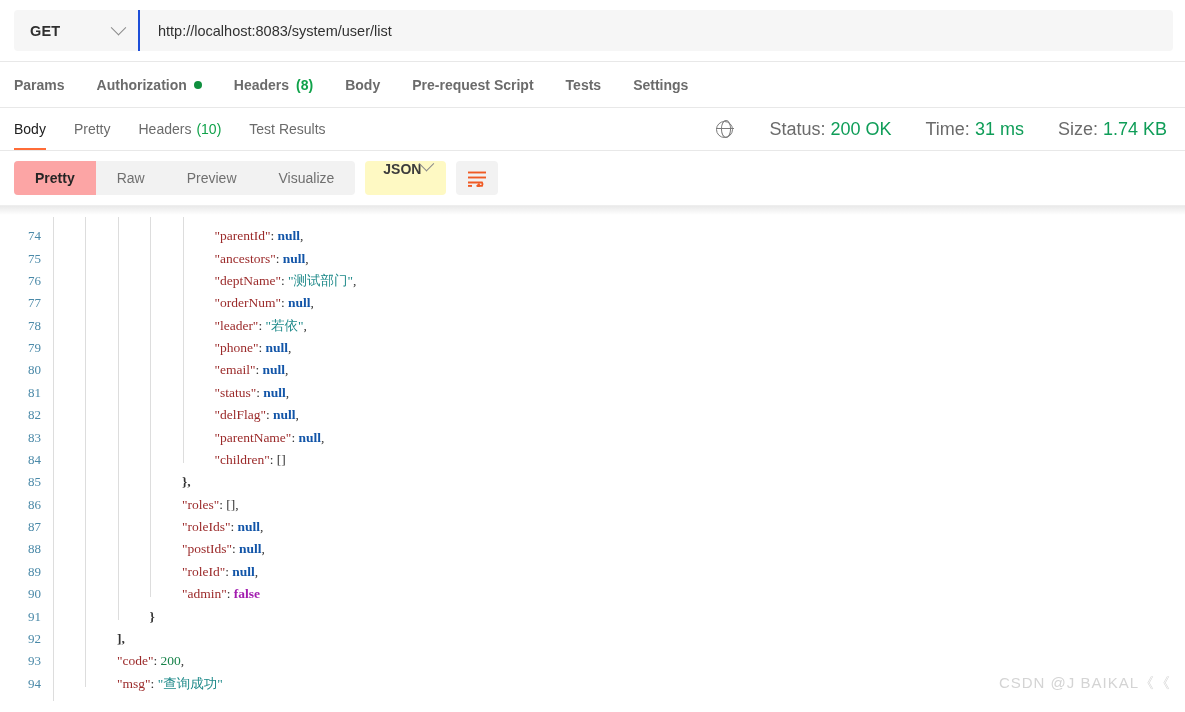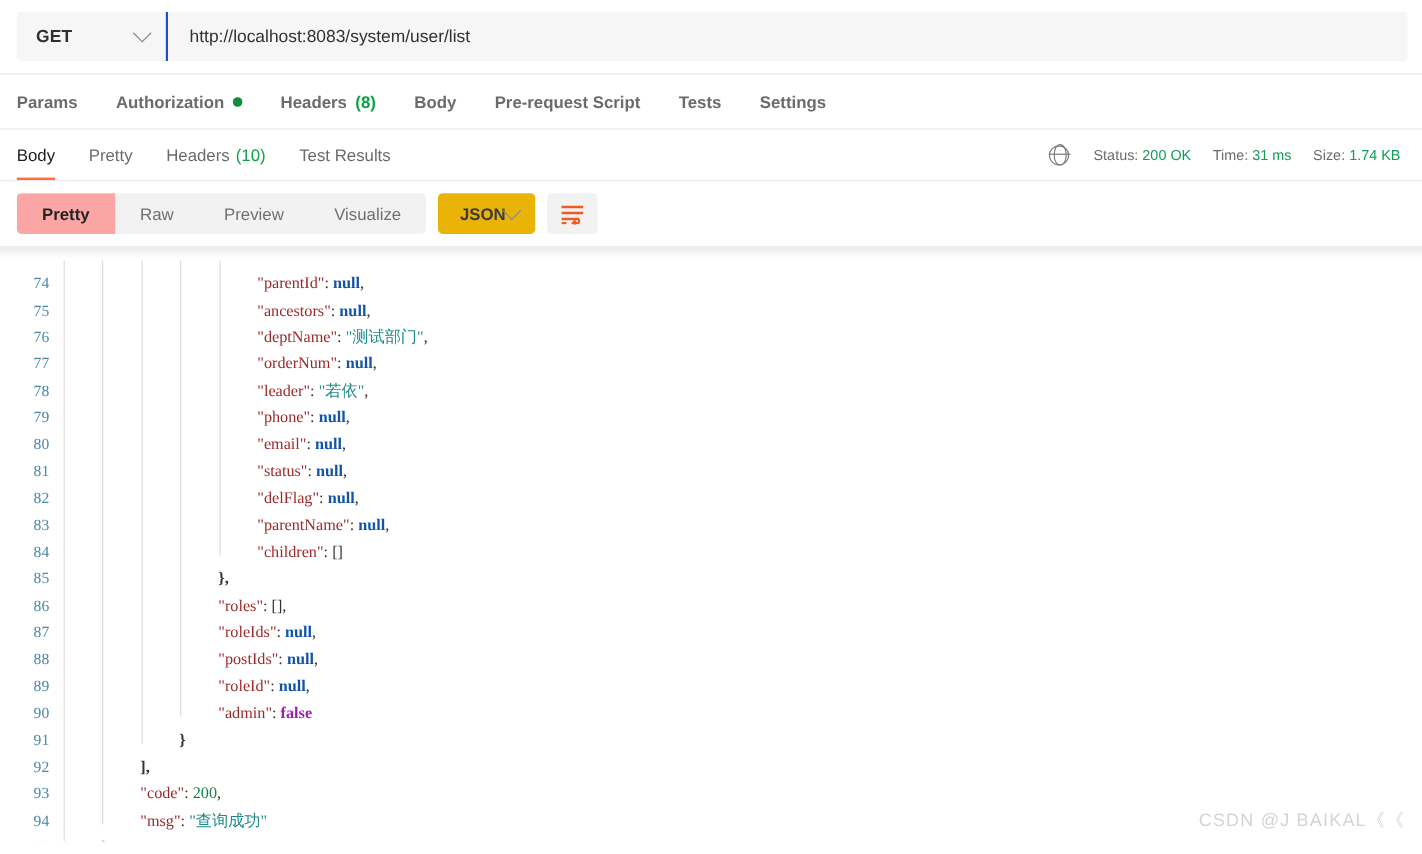--- a/index.html
+++ b/index.html
@@ -113,22 +113,22 @@
     content: "";
     position: absolute;
     left: 0; right: 14px; bottom: 0;
     height: 2.5px;
     background: #ff6c37;
   }
   .resp-meta {
     margin-left: auto;
     display: flex;
     align-items: center;
-    gap: 18px;
-    font-size: 12px;
+    gap: 34px;
+    font-size: 18px;
     color: #6b6b6b;
     padding-right: 4px;
   }
   .meta-val { color: #0f9d58; }
   .globe {
     width: 17px; height: 17px;
     border: 1.4px solid #7a7a7a;
     border-radius: 50%;
     position: relative;
     margin-right: 2px;
@@ -167,22 +167,22 @@
     padding: 0 21px;
     font-size: 14px;
     color: #707070;
   }
   .seg-item.active {
     background: #fca5a5;
     color: #252525;
     font-weight: bold;
   }
   .fmt {
-    display: flex; align-items: center;
-    background: #eab308;
+    display: flex; align-items: flex-start;
+    background: #fef9c3;
     border-radius: 4px;
     height: 34px;
     padding: 0 14px 0 18px;
   }
   .fmt-label { font-size: 14px; font-weight: bold; color: #3b3b3b; }
   .wrap-btn {
     width: 42px; height: 34px;
     background: #f2f2f2;
     border-radius: 4px;
     display: flex; align-items: center; justify-content: center;

